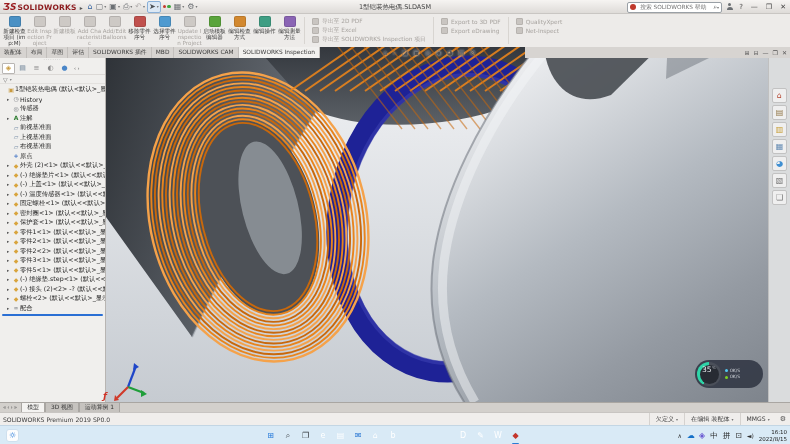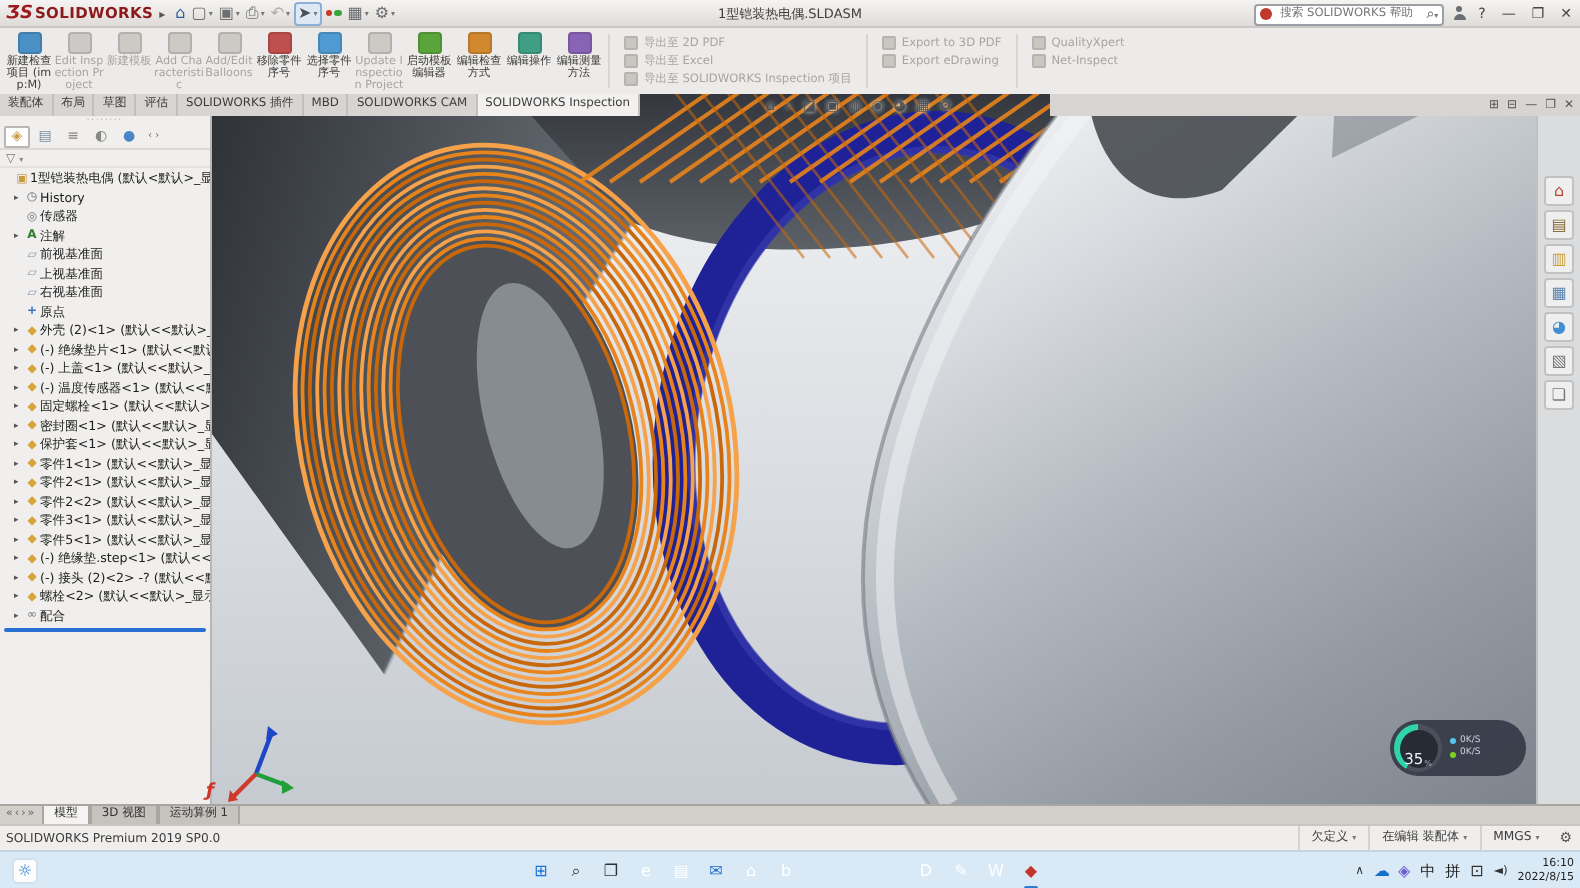--- a/index.html
+++ b/index.html
@@ -85,21 +85,21 @@
 
   
   .viewport{position:absolute;left:106px;top:47px;width:684px;height:355px;z-index:1;}
   .viewport svg{display:block;}
   .red-marker{position:absolute;left:103px;top:391px;z-index:8;color:#d03226;font-size:9px;font-style:italic;font-weight:bold;}
   .hud{position:absolute;left:695px;top:360px;width:68px;height:28px;z-index:8;background:rgba(52,58,70,.92);border-radius:14px;display:flex;align-items:center;padding:2px;}
   .hud .dial{width:24px;height:24px;border-radius:50%;flex:none;
              background:conic-gradient(from 210deg,#2fd5a8 0 150deg,#4a4f59 150deg);
              display:flex;align-items:center;justify-content:center;}
   .hud .dial-in{width:19px;height:19px;border-radius:50%;background:#272b33;color:#eef1f4;
-                display:flex;align-items:flex-end;justify-content:center;font-size:7.5px;}
+                display:flex;align-items:flex-start;justify-content:center;font-size:7.5px;}
   .hud .dial-in .unit{font-size:4px;margin-left:.5px;color:#aab0b8;}
   .hud .hrows{display:flex;flex-direction:column;justify-content:center;gap:2px;margin-left:4px;}
   .hrow{display:flex;align-items:center;gap:2px;}
   .hrow .hdot{width:3px;height:3px;border-radius:50%;flex:none;}
   .hrow .hlab{font-size:4.5px;color:#cfd3da;line-height:4.5px;}
 
   
   .taskpane{position:absolute;left:768px;top:58px;width:22px;height:344px;background:#dadcdd;border-left:1px solid #c0c0c0;z-index:4;padding-top:28px;}
   .tpicon{width:15px;height:15px;margin:2px auto;background:#efefef;border:1px solid #c2c2c2;border-radius:2px;
           display:flex;align-items:center;justify-content:center;font-size:8px;}

